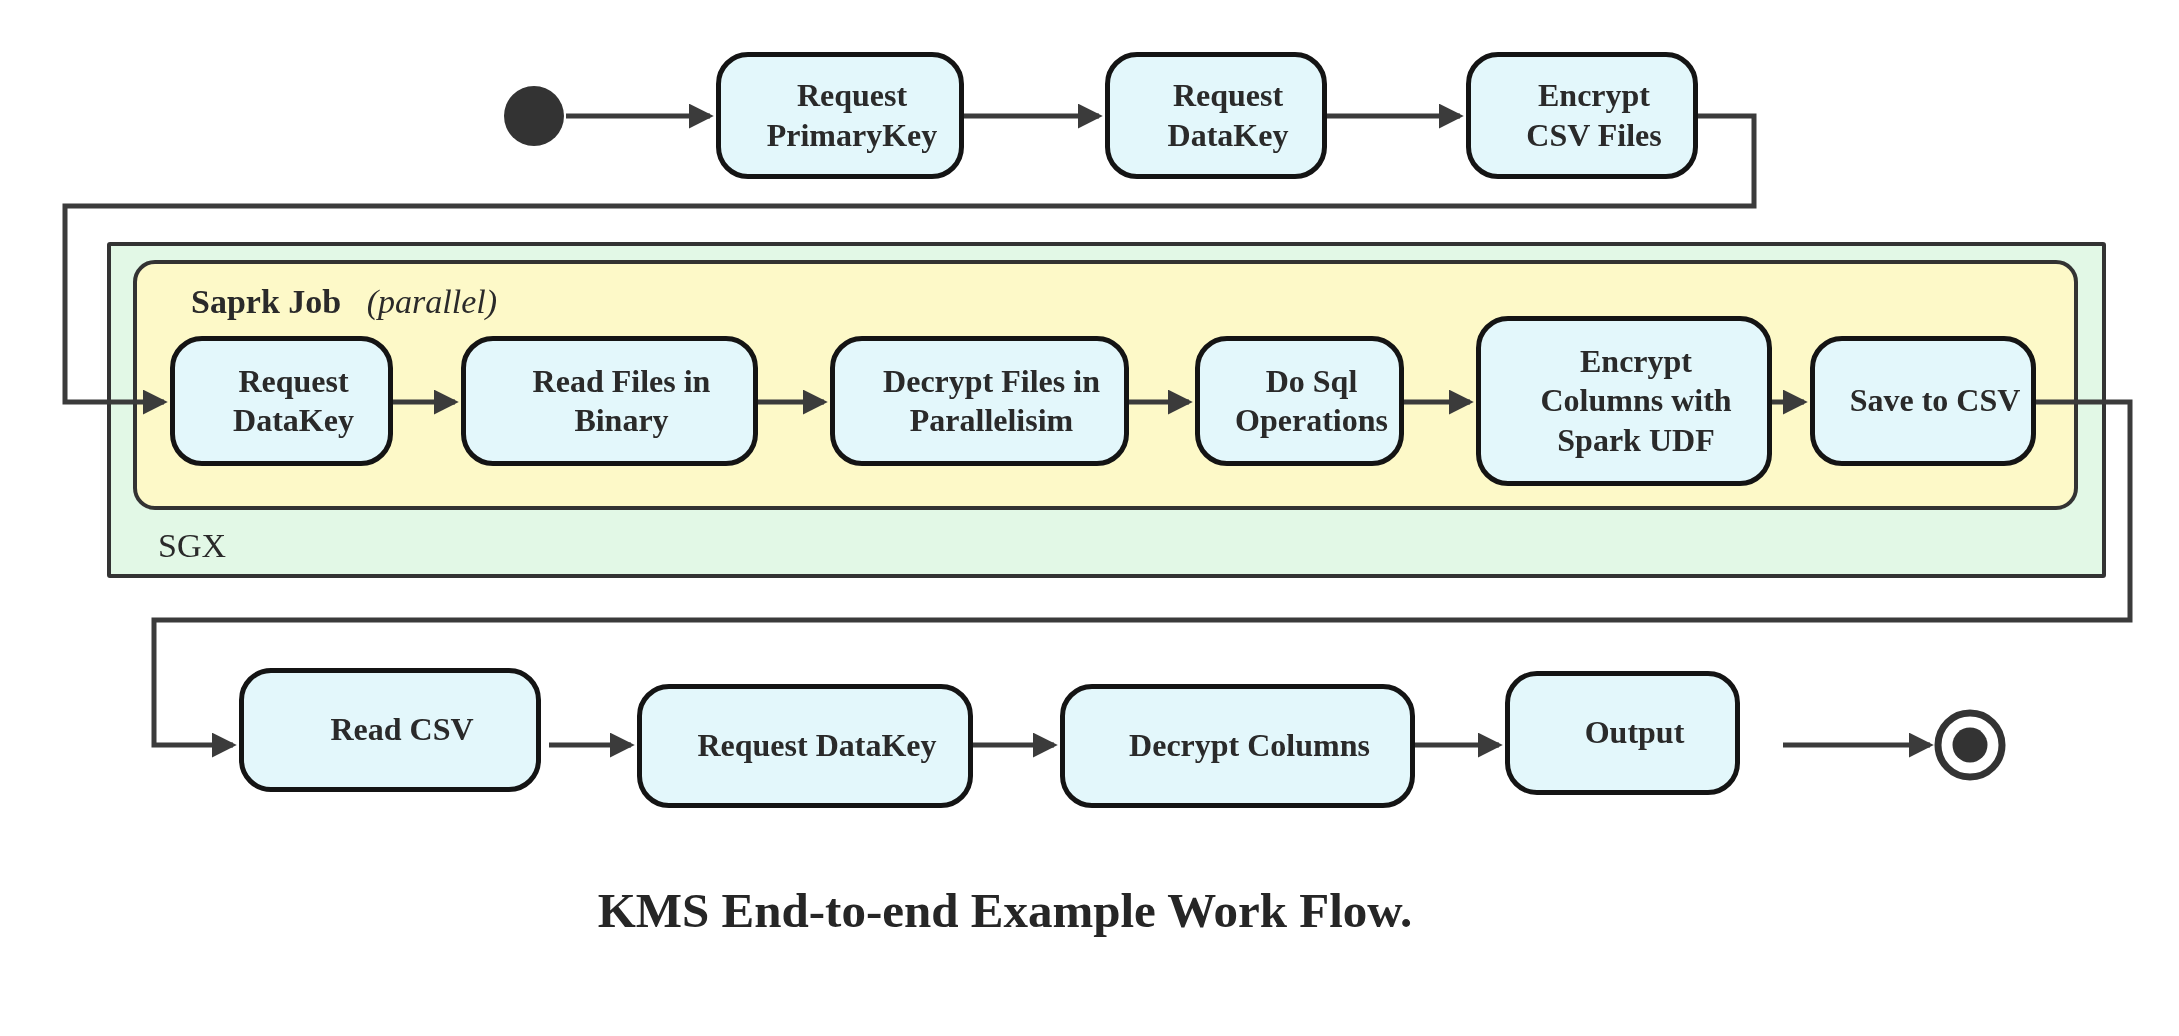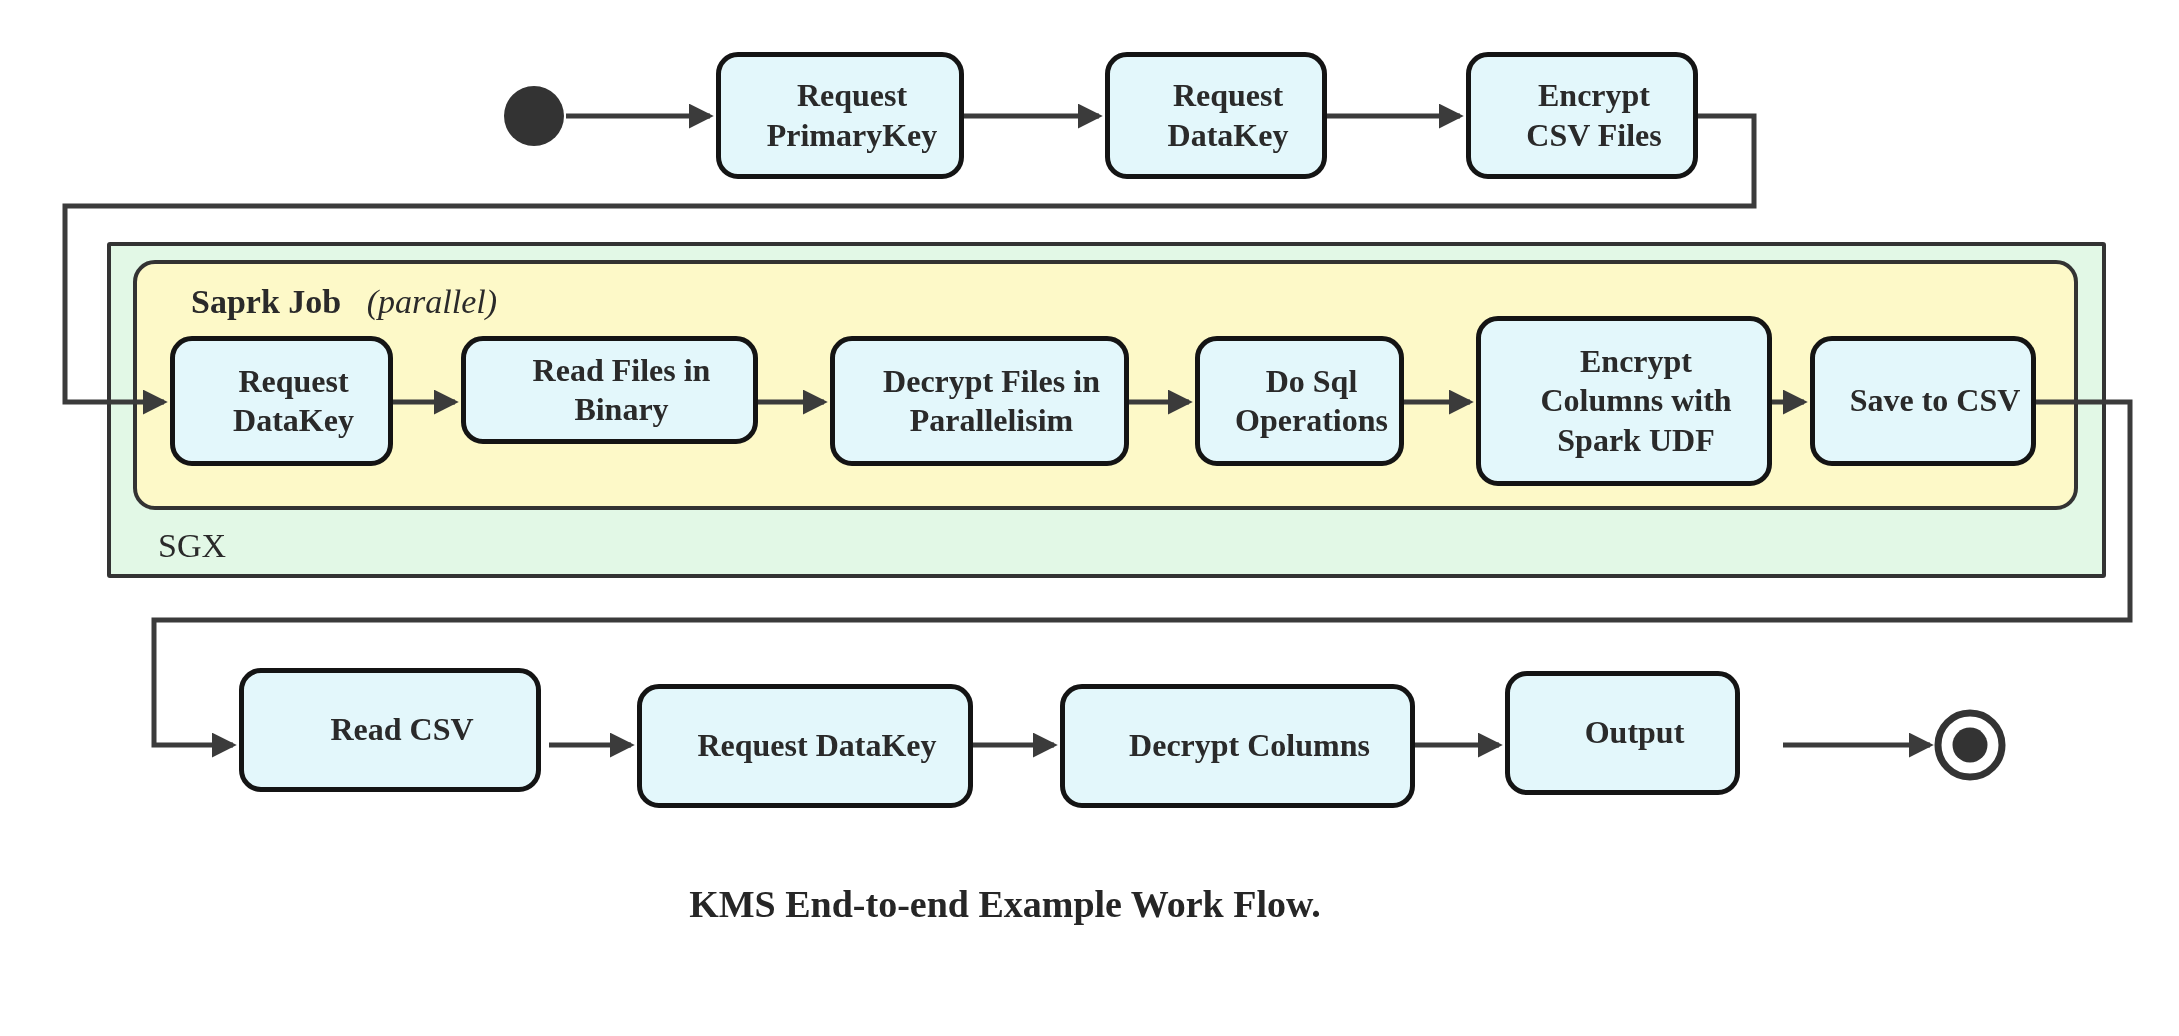--- a/index.html
+++ b/index.html
@@ -13,30 +13,30 @@
     background:#e2f8e6;border:4px solid #333333;border-radius:3px;
   }
   .container-spark{
     left:133px;top:260px;width:1945px;height:250px;
     background:#fdf9c8;border:4px solid #333333;border-radius:22px;
   }
   #edge-layer{position:absolute;left:0;top:0;z-index:2;}
   .edge{stroke:#3b3b3b;stroke-width:5;fill:none;}
   .node{
     position:absolute;box-sizing:border-box;z-index:3;
-    background:#e3f7fb;border:5px solid #141414;border-radius:22px;
+    background:#e3f7fb;border:5px solid #141414;border-radius:32px;
     display:flex;align-items:center;justify-content:center;text-align:center;
     font-weight:bold;font-size:32px;line-height:1.22;white-space:pre-line;padding-left:24px;
   }
   .group-label{position:absolute;z-index:3;font-size:34px;}
   .group-label .bold{font-weight:bold;margin-left:36px;}
   .group-label .qualifier{font-style:italic;font-weight:normal;}
   .caption{
     position:absolute;left:0;top:882px;width:2010px;z-index:3;
-    text-align:center;font-weight:bold;font-size:38px;color:#262626;
+    text-align:center;font-weight:bold;font-size:49px;color:#262626;
   }
 </style>
 </head>
 <body>
 
 <div id="stage">
 
   <div class="container container-sgx"></div>
   <div class="container container-spark"></div>
 
@@ -73,21 +73,21 @@
 
   <div class="node" style="left:716px;top:52px;width:248px;height:127px">Request
 PrimaryKey</div>
   <div class="node" style="left:1105px;top:52px;width:222px;height:127px">Request
 DataKey</div>
   <div class="node" style="left:1466px;top:52px;width:232px;height:127px">Encrypt
 CSV Files</div>
 
   <div class="node" style="left:170px;top:336px;width:223px;height:130px">Request
 DataKey</div>
-  <div class="node" style="left:461px;top:336px;width:297px;height:108px">Read Files in
+  <div class="node" style="left:461px;top:336px;width:297px;height:130px">Read Files in
 Binary</div>
   <div class="node" style="left:1195px;top:336px;width:209px;height:130px">Do Sql
 Operations</div>
   <div class="node" style="left:830px;top:336px;width:299px;height:130px">Decrypt Files in
 Parallelisim</div>
   <div class="node" style="left:1476px;top:316px;width:296px;height:170px">Encrypt
 Columns with
 Spark UDF</div>
   <div class="node" style="left:1810px;top:336px;width:226px;height:130px">Save to CSV</div>
 

